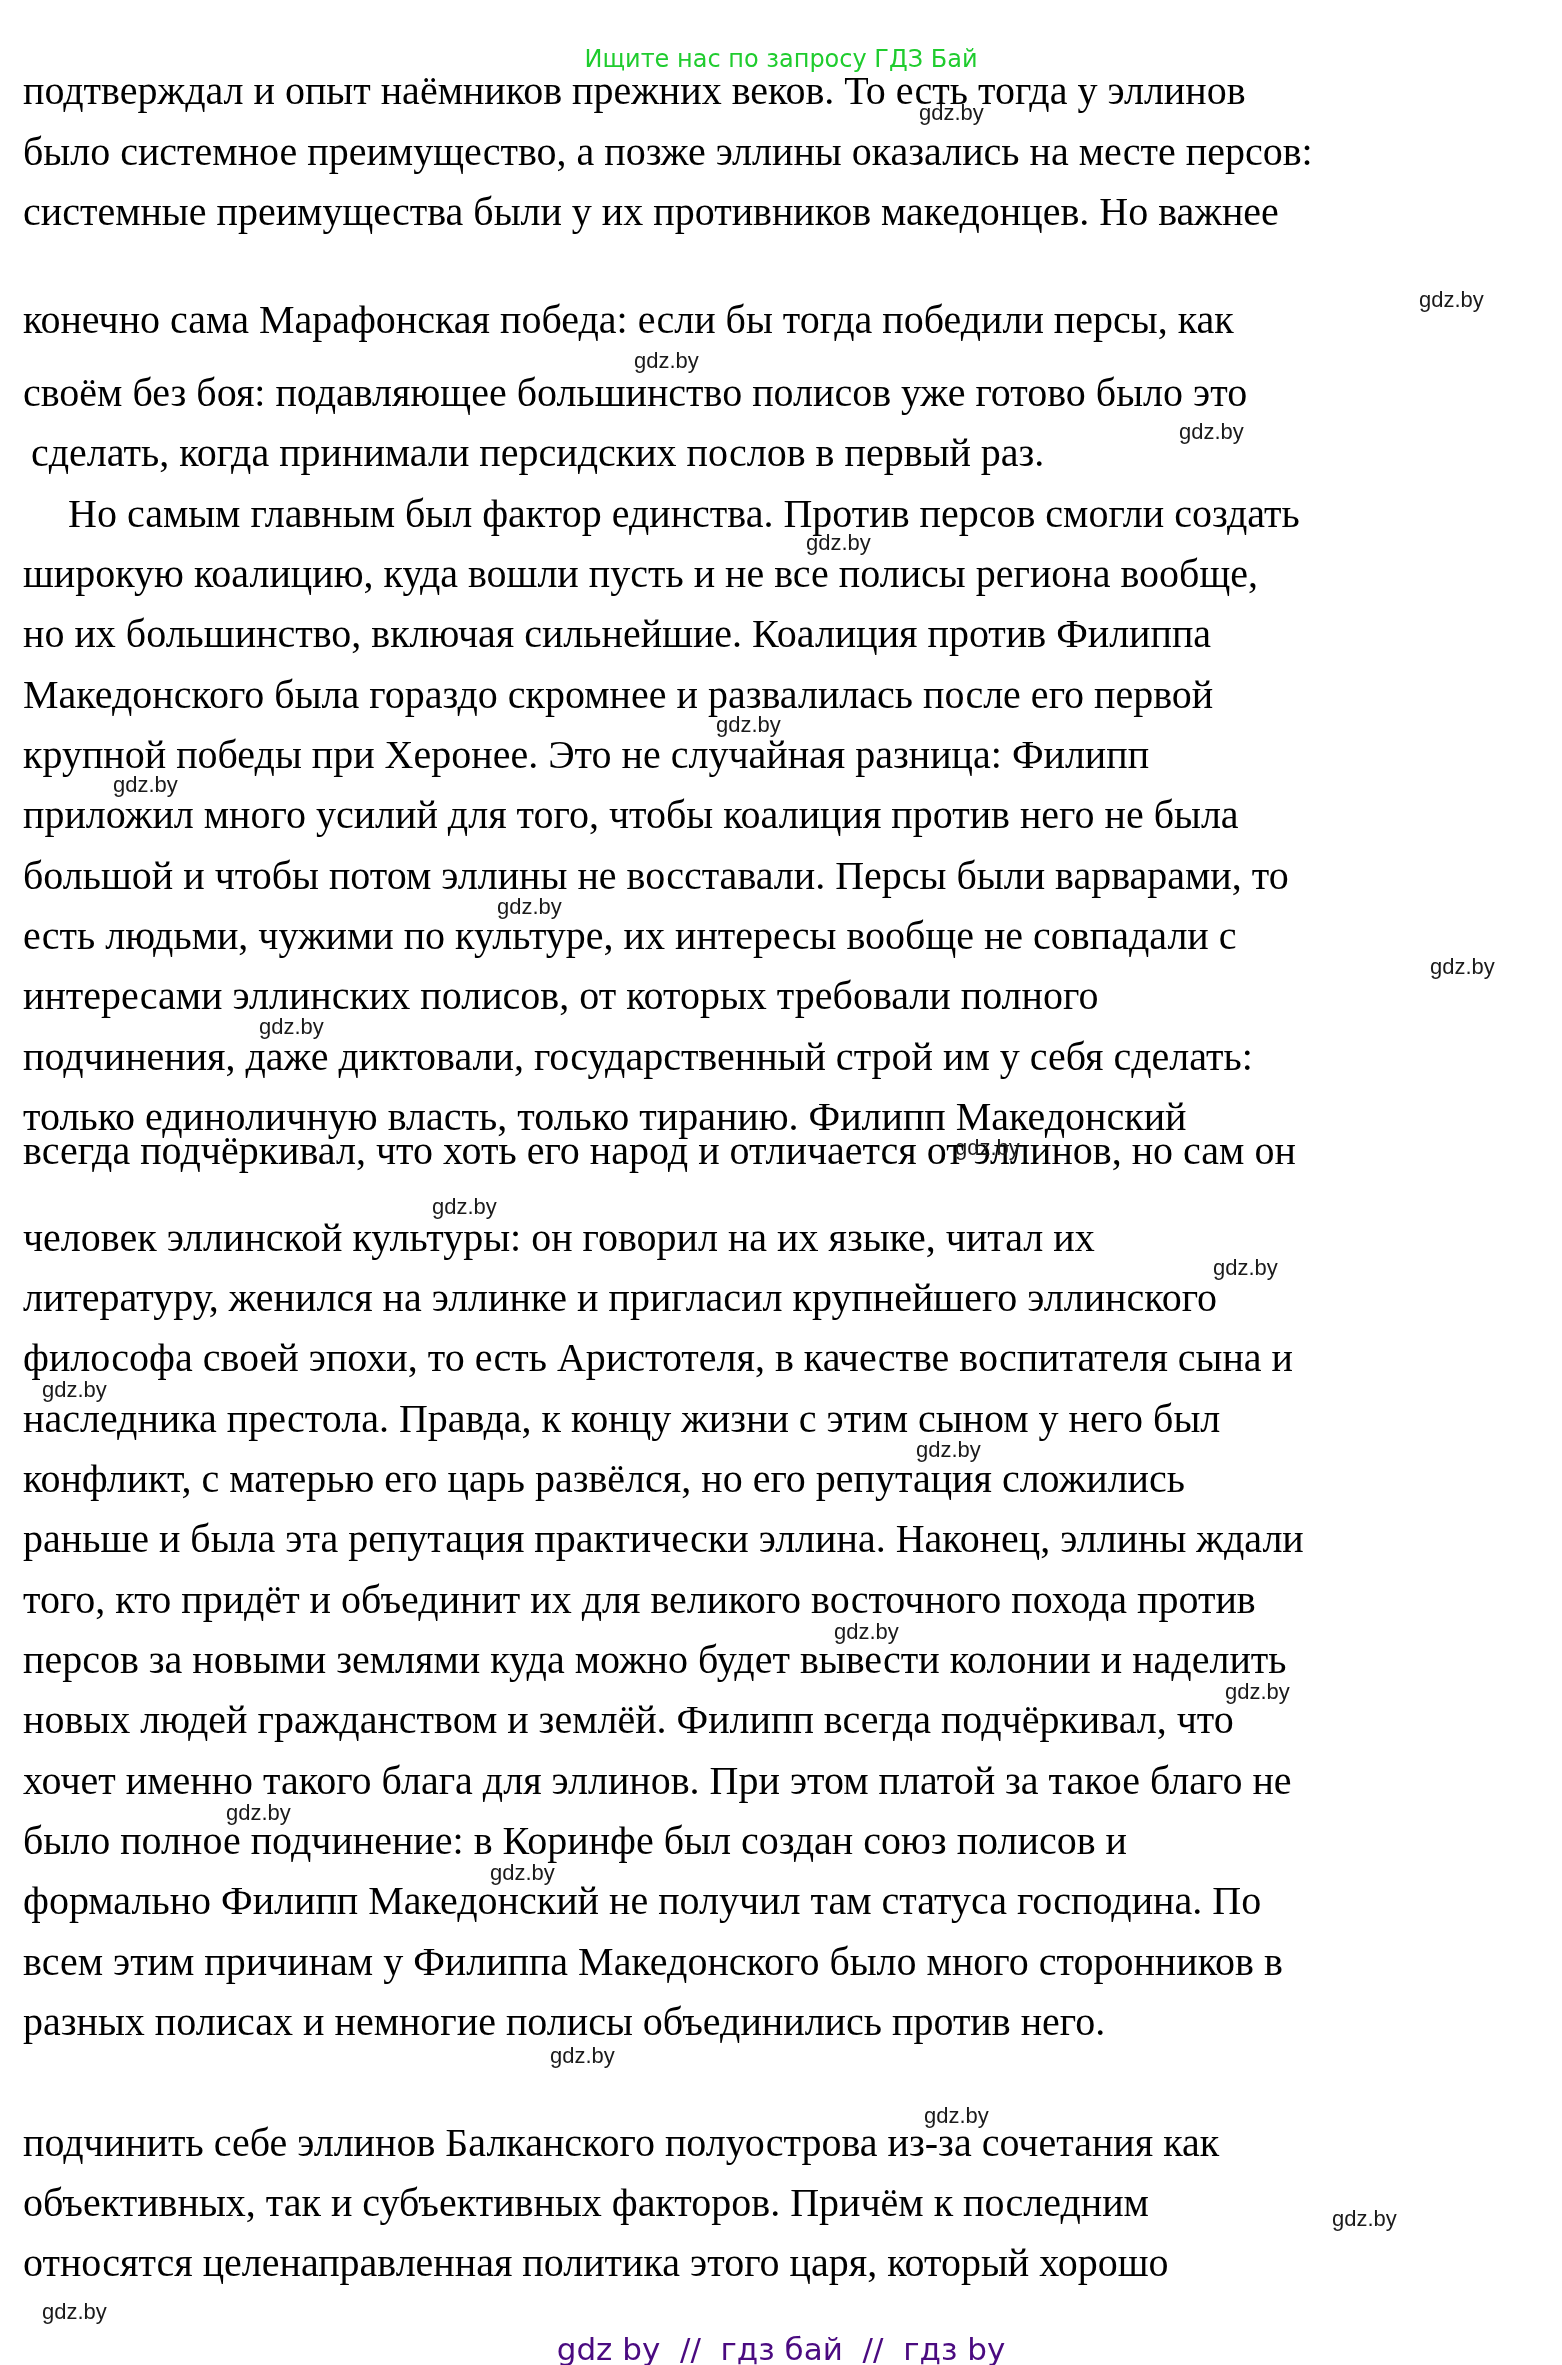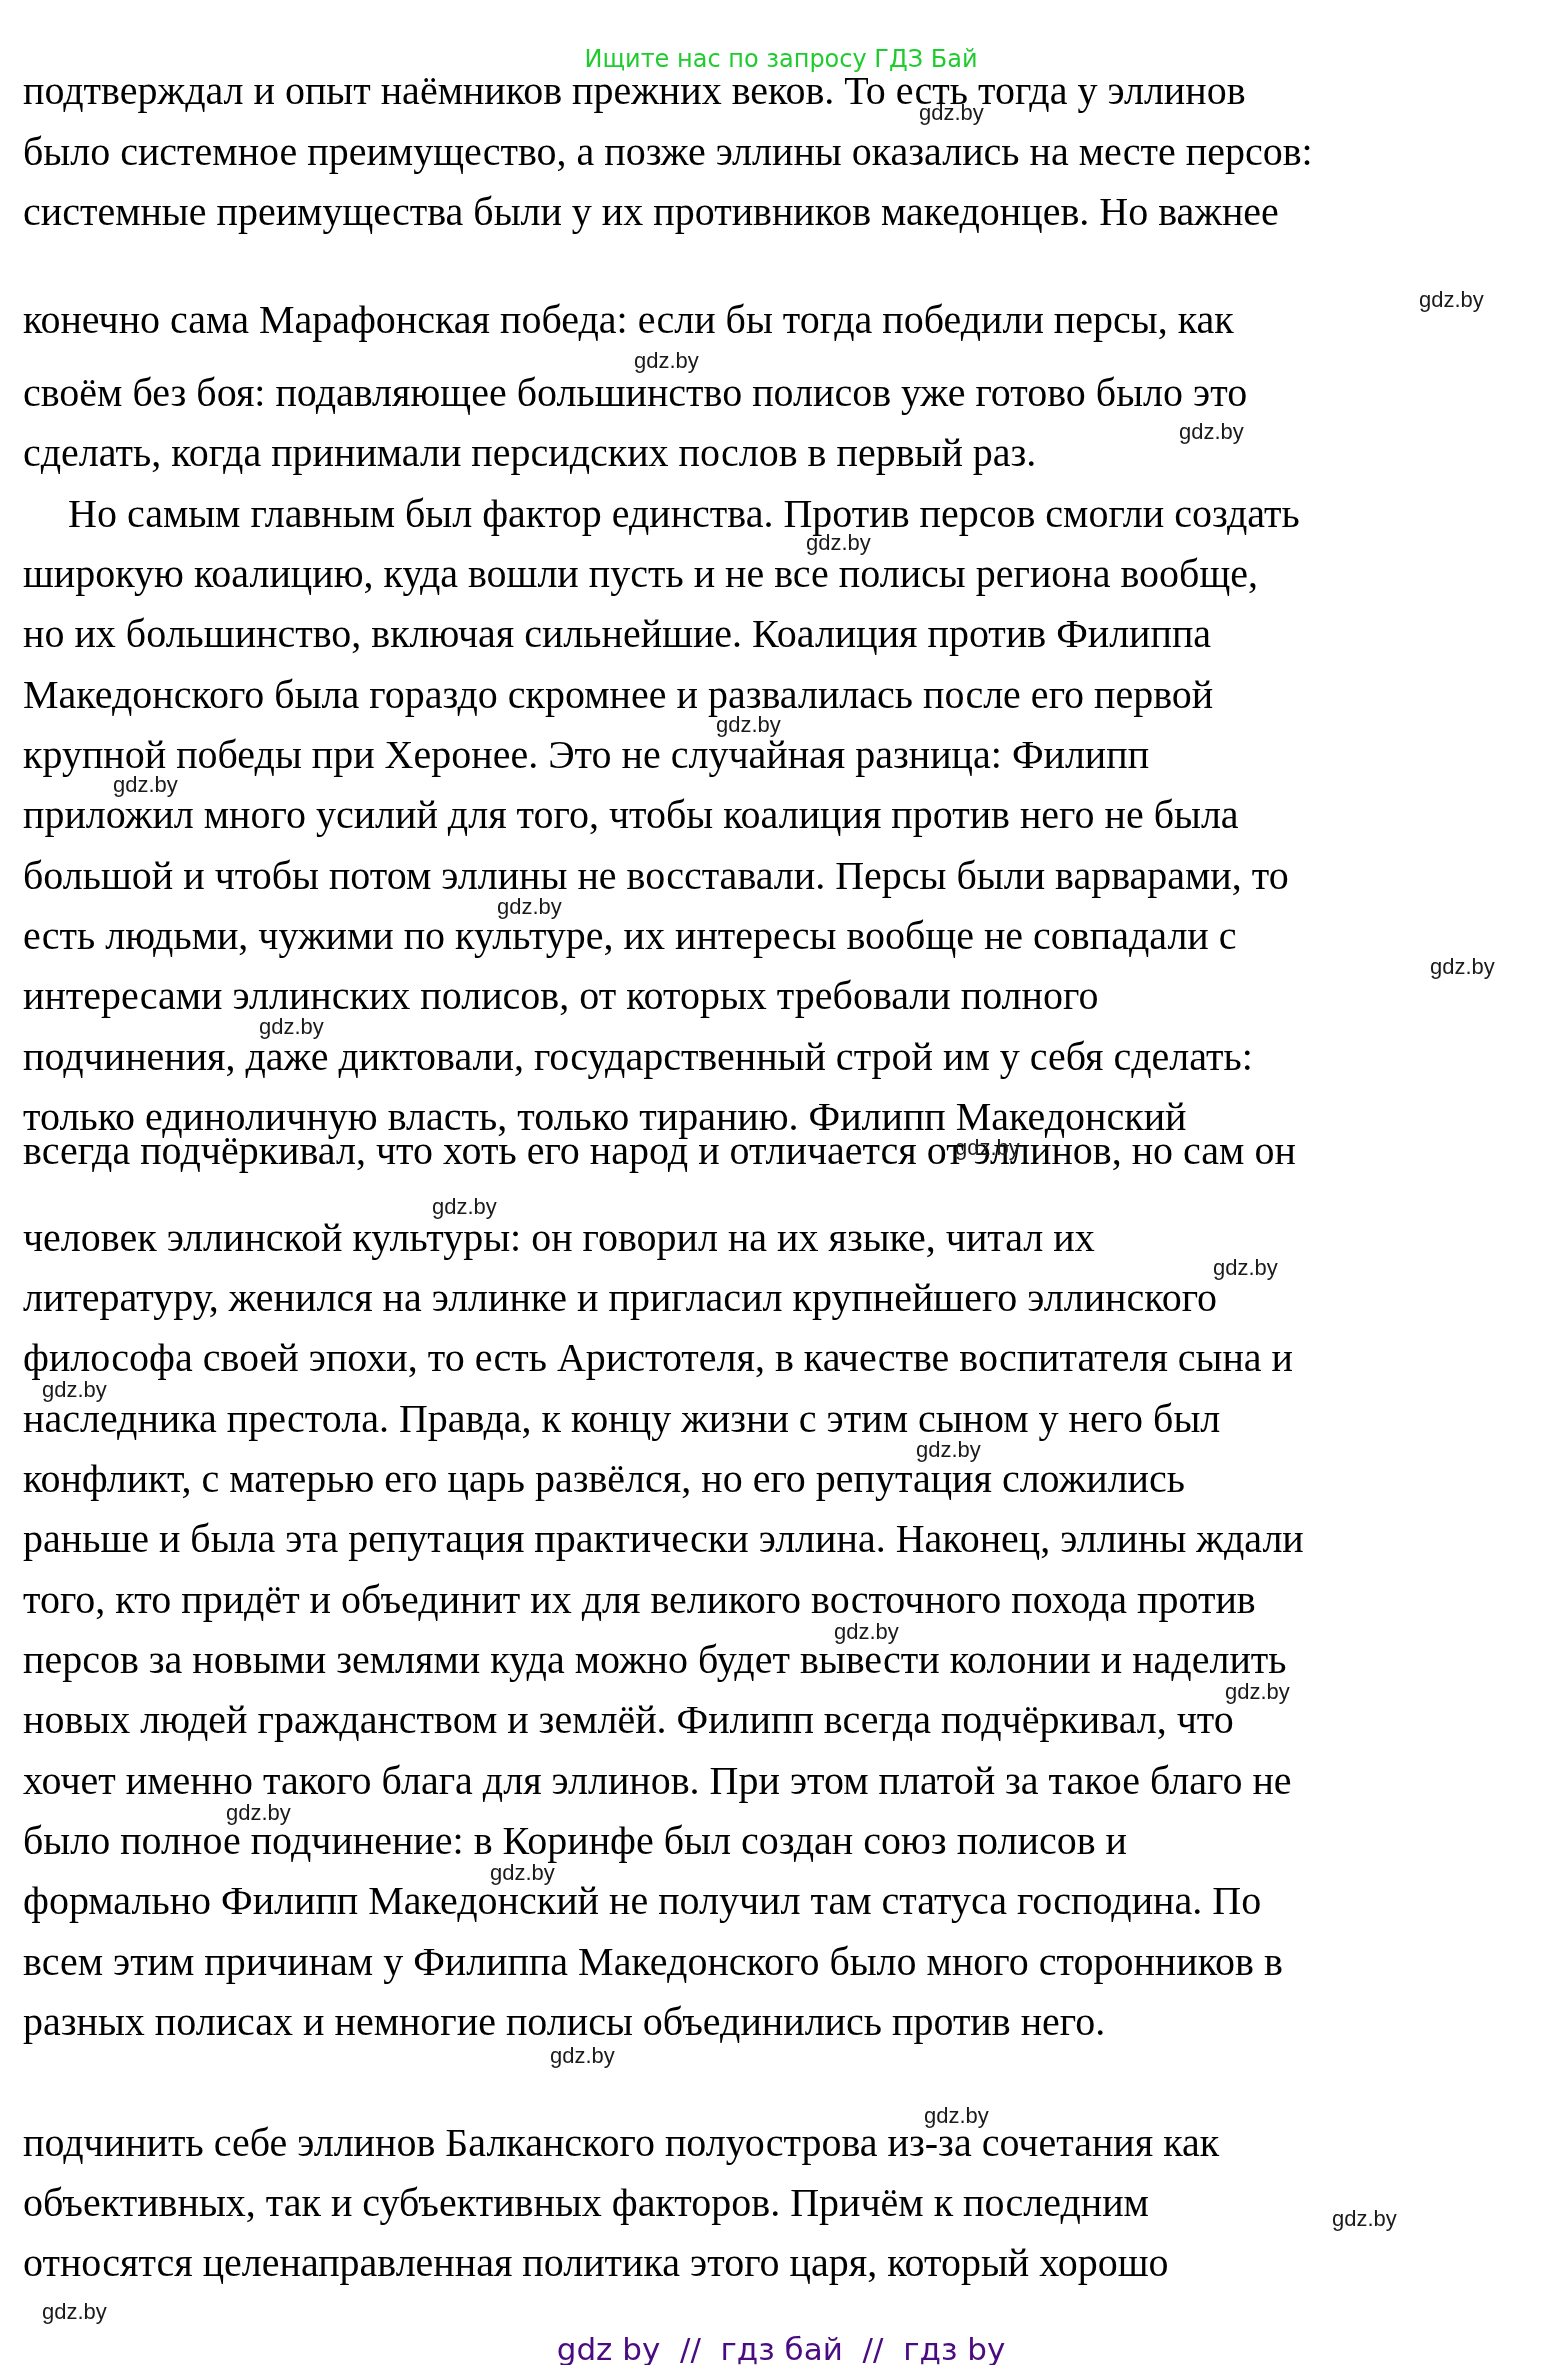--- a/index.html
+++ b/index.html
@@ -35,21 +35,21 @@
 
 <div class="page">
   <div class="header">Ищите нас по запросу ГДЗ Бай</div>
 
   <div class="body-text" id="body-text">
       <div class="line" style="top: 122px;">было системное преимущество, а позже эллины оказались на месте персов:</div>
       <div class="line" style="top: 61px;">подтверждал и опыт наёмников прежних веков. То есть тогда у эллинов</div>
       <div class="line" style="top: 182px;">системные преимущества были у их противников македонцев. Но важнее</div>
       <div class="line" style="top: 242px; margin-top: 48px;">конечно сама Марафонская победа: если бы тогда победили персы, как</div>
       <div class="line" style="top: 363px;">своём без боя: подавляющее большинство полисов уже готово было это</div>
-      <div class="line" style="top: 423px;">сделать, когда принимали персидских послов в первый раз.</div>
+      <div class="line" style="top: 423px; margin-left: 8px;">сделать, когда принимали персидских послов в первый раз.</div>
       <div class="line indent" style="top: 484px;">Но самым главным был фактор единства. Против персов смогли создать</div>
       <div class="line" style="top: 544px;">широкую коалицию, куда вошли пусть и не все полисы региона вообще,</div>
       <div class="line" style="top: 604px;">но их большинство, включая сильнейшие. Коалиция против Филиппа</div>
       <div class="line" style="top: 665px;">Македонского была гораздо скромнее и развалилась после его первой</div>
       <div class="line" style="top: 725px;">крупной победы при Херонее. Это не случайная разница: Филипп</div>
       <div class="line" style="top: 785px;">приложил много усилий для того, чтобы коалиция против него не была</div>
       <div class="line" style="top: 846px;">большой и чтобы потом эллины не восставали. Персы были варварами, то</div>
       <div class="line" style="top: 906px;">есть людьми, чужими по культуре, их интересы вообще не совпадали с</div>
       <div class="line" style="top: 966px;">интересами эллинских полисов, от которых требовали полного</div>
       <div class="line" style="top: 1027px;">подчинения, даже диктовали, государственный строй им у себя сделать:</div>

